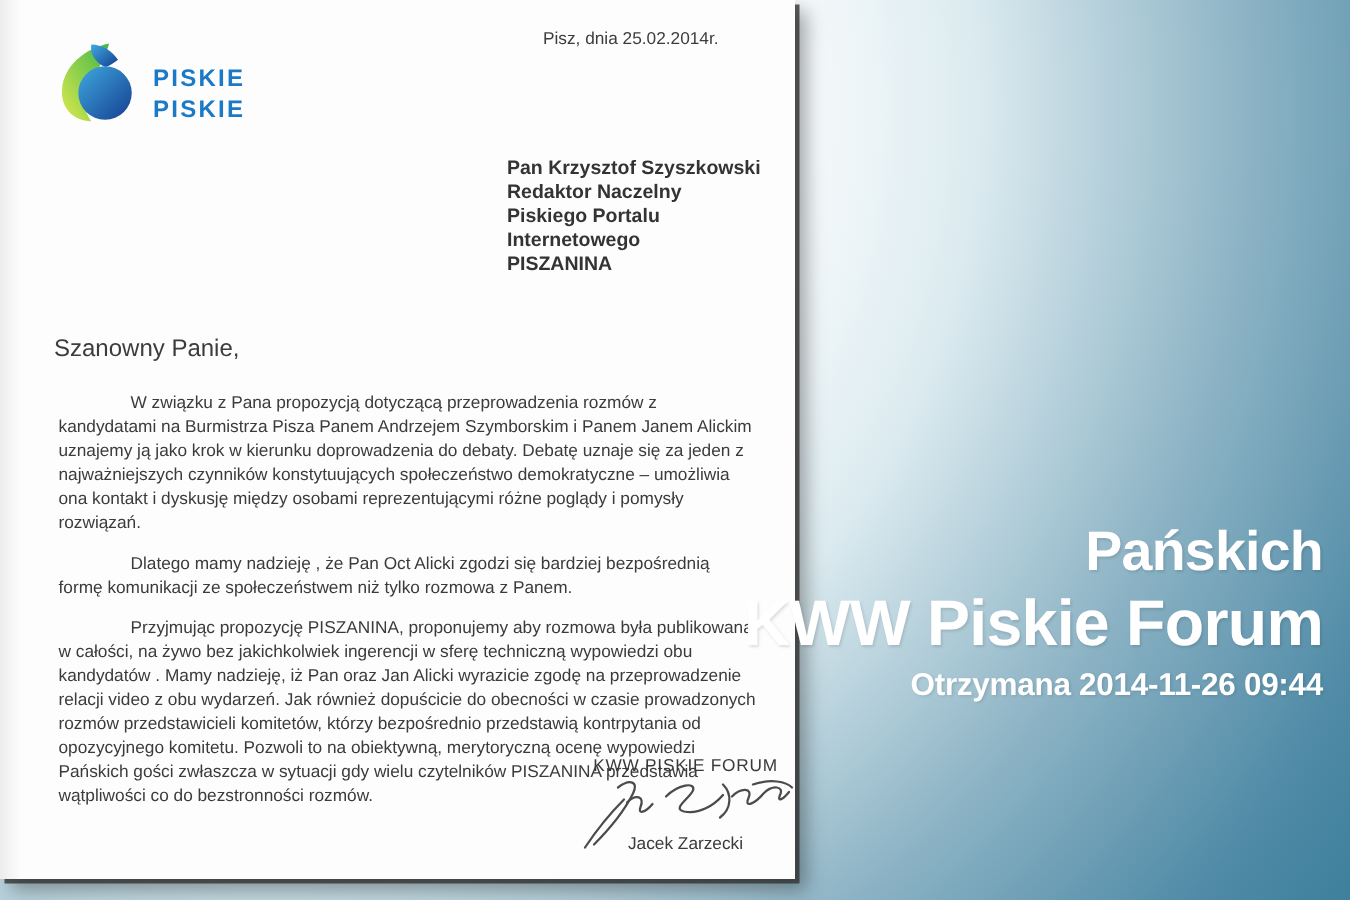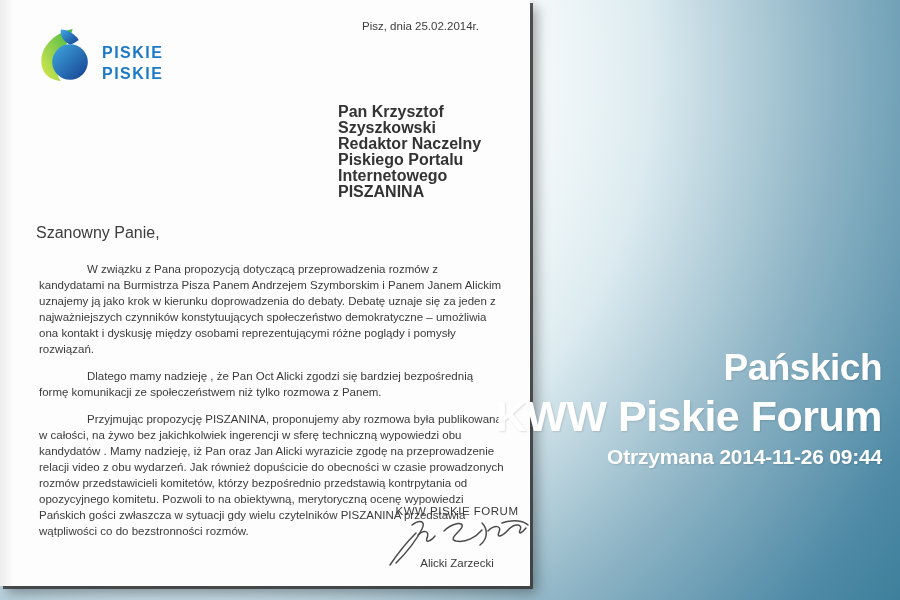--- a/index.html
+++ b/index.html
@@ -14,21 +14,21 @@
   .letter-page{
     position:absolute;left:0;top:0;width:530px;height:586px;
     background:linear-gradient(to right,#ececec 0px,#fdfdfd 14px,#fdfdfd 100%);
     box-shadow:3px 3px 0 rgba(50,50,50,.8), 7px 7px 12px rgba(0,0,0,.35);
     color:#3c3c3c;
   }
   .logo-wrap{position:absolute;left:36px;top:26px;display:flex;align-items:flex-end;}
   .logo-text{margin-left:12px;font-weight:bold;font-size:16px;line-height:21px;
     color:#1b79c6;letter-spacing:1.5px;}
   .date-line{position:absolute;left:362px;top:20px;font-size:11.5px;color:#3c3c3c;}
-  .recipient{position:absolute;left:338px;top:104px;font-size:16px;font-weight:bold;
+  .recipient{position:absolute;left:338px;top:104px;font-size:13px;font-weight:bold;
     line-height:16px;color:#333;}
   .salutation{position:absolute;left:36px;top:224px;font-size:16px;}
   .letter-body{position:absolute;left:28px;top:250px;width:488px;font-size:11.5px;
     line-height:16px;color:#3b3b3b;}
   .letter-body p{margin:11px;text-indent:48px;}
   .sig-block{position:absolute;left:378px;top:505px;width:158px;text-align:center;}
   .sig-committee{font-size:11.5px;letter-spacing:.5px;color:#3a3a3a;}
   .sig-svg{display:block;margin:-2px auto 0 auto;}
   .sig-name{font-size:11.5px;color:#3a3a3a;margin-top:-10px;}
   
@@ -89,21 +89,21 @@
       <svg class="sig-svg" width="150" height="52" viewBox="0 0 150 52">
         <g stroke="#4b4b4b" stroke-width="1.5" fill="none" stroke-linecap="round">
           <path d="M30,10 C38,4 44,6 40,14 C36,22 28,34 14,48 M8,50 C20,32 30,22 34,18"></path>
           <path d="M36,20 C42,14 48,16 45,23 C43,28 48,27 53,21"></path>
           <path d="M62,16 C70,8 82,6 80,12 C77,18 66,24 74,26 C84,28 94,22 100,15"></path>
           <path d="M100,8 C106,14 106,24 98,30"></path>
           <path d="M106,16 C112,10 120,10 117,17 C114,24 121,21 127,14 C133,8 141,9 138,15 C136,20 140,18 144,13"></path>
           <path d="M120,8 C132,4 142,6 146,10"></path>
         </g>
       </svg>
-      <div class="sig-name">Alicki Zarzecki</div>
+      <div class="sig-name">Jacek Zarzecki</div>
     </div>
 
   </div>
 
   <div class="overlay">
     <div class="ov-line1">Pańskich</div>
     <div class="ov-line2">KWW Piskie Forum</div>
     <div class="ov-sub">Otrzymana 2014-11-26 09:44</div>
   </div>
 

